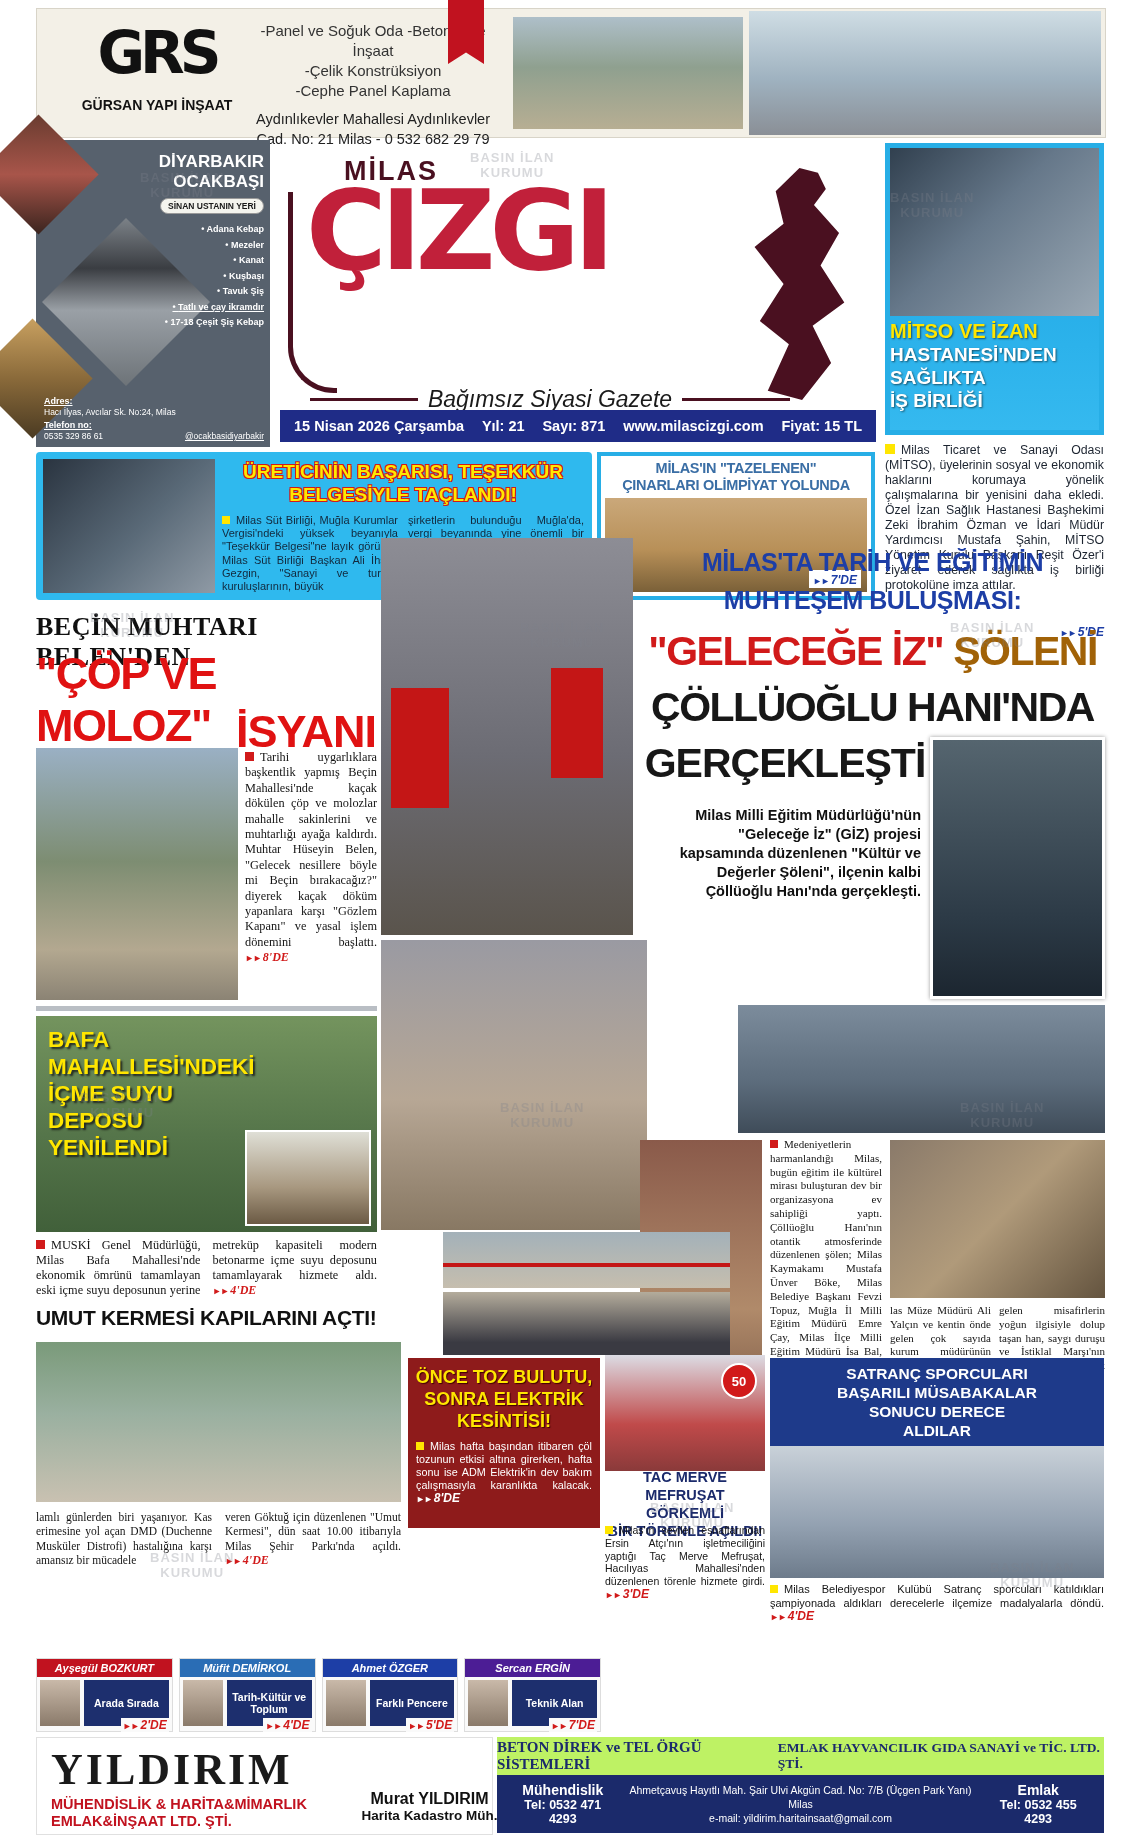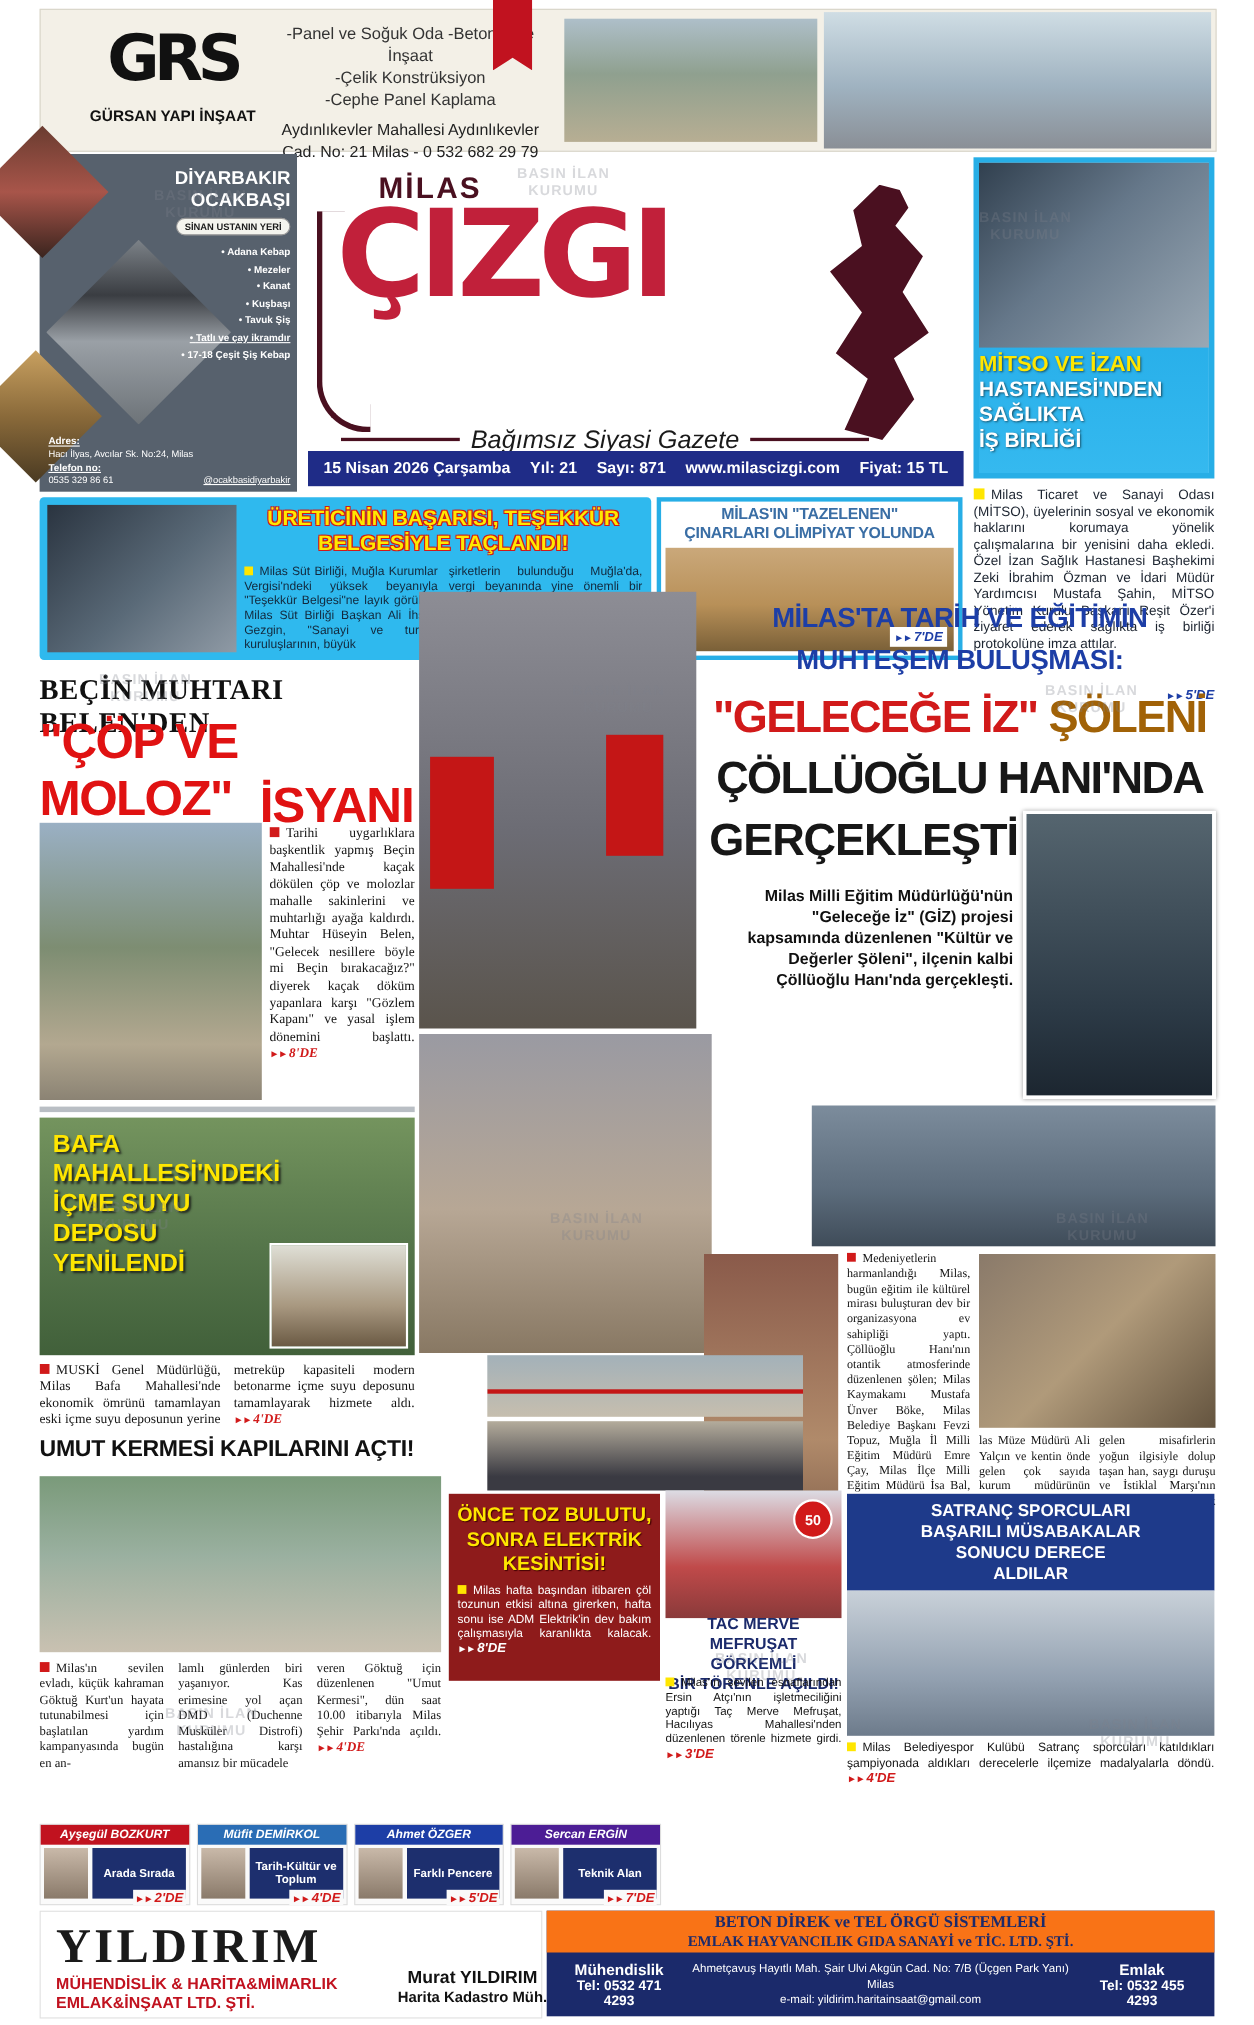--- a/index.html
+++ b/index.html
@@ -147,21 +147,21 @@
              display:flex;align-items:center;justify-content:center;text-align:center;padding:2px;}
   .card .jp{position:absolute;right:3px;bottom:-1px;background:#fafafa;padding:0 2px;}
   
   .yil{left:36px;top:1737px;width:455px;height:96px;background:#fff;border:1px solid #e0e0e0;}
   .yil-name{left:14px;top:6px;font:bold 44px "Liberation Serif",serif;color:#1a1a1a;letter-spacing:3px;}
   .yil-sub{left:14px;top:58px;font-weight:900;font-size:14.5px;line-height:17px;color:#c1121f;}
   .yil-ribbon{left:448px;top:0;width:36px;height:64px;background:#c1121f;clip-path:polygon(0 0,100% 0,100% 100%,50% 82%,0 100%);}
   .murat{left:300px;top:52px;width:185px;text-align:center;font-weight:900;color:#111;}
   .murat .n{font-size:16px;}.murat .t{font-size:13.5px;}
   .bra{left:497px;top:1737px;width:607px;height:96px;background:#1b2a6b;}
-  .bra-top{height:38px;background:#f97316;display:flex;flex-direction:column;align-items:center;justify-content:center;
+  .bra-top{height:38px;background:#bef264;display:flex;align-items:center;justify-content:center;
            font-family:"Liberation Serif",serif;font-weight:bold;color:#1b2a6b;}
   .bra-top .l1{font-size:15px;}.bra-top .l2{font-size:13.5px;}
   .bra-bot{height:58px;color:#fff;display:flex;align-items:center;justify-content:space-between;padding:0 12px;}
   .bra-side{text-align:center;font-weight:bold;}
   .bra-side .lb{font-size:14px;}.bra-side .tl{font-size:12.5px;}
   .bra-mid{text-align:center;font-size:10.5px;line-height:14px;}
 </style>
 </head>
 <body>
 
@@ -312,21 +312,20 @@
   </div>
   <div class="abs bafa-cols serif">
     <div><span class="sq red" style="width:9px;height:9px"></span><span>MUSKİ Genel Müdürlüğü, Milas Bafa Mahallesi'nde ekonomik ömrünü tamamlayan eski içme suyu deposunun yerine yapımına başladığı 500</span></div>
     <div><span>metreküp kapasiteli modern betonarme içme suyu deposunu tamamlayarak hizmete aldı.</span>
       <span class="jump"><span class="arr">►►</span><b>4'DE</b></span></div>
   </div>
 
   <div class="abs umut-h">UMUT KERMESİ KAPILARINI AÇTI!</div>
   <div class="ph umut-ph"></div>
   <div class="abs umut-cols serif">
-    <div><span class="sq red" style="width:9px;height:9px"></span><span>Milas'ın sevilen evladı, küçük kahraman Göktuğ Kurt'un hayata tutunabilmesi için başlatılan yardım kampanyasında bugün en an-</span></div>
     <div><span>lamlı günlerden biri yaşanıyor. Kas erimesine yol açan DMD (Duchenne Musküler Distrofi) hastalığına karşı amansız bir mücadele</span></div>
     <div><span>veren Göktuğ için düzenlenen "Umut Kermesi", dün saat 10.00 itibarıyla Milas Şehir Parkı'nda açıldı.</span>
       <span class="jump"><span class="arr">►►</span><b>4'DE</b></span></div>
   </div>
 
   <div class="abs main">
     <div class="ph m-phA">
       <div class="flag" style="left:10px;top:150px;width:58px;height:120px"></div>
       <div class="flag" style="left:170px;top:130px;width:52px;height:110px"></div>
     </div>

